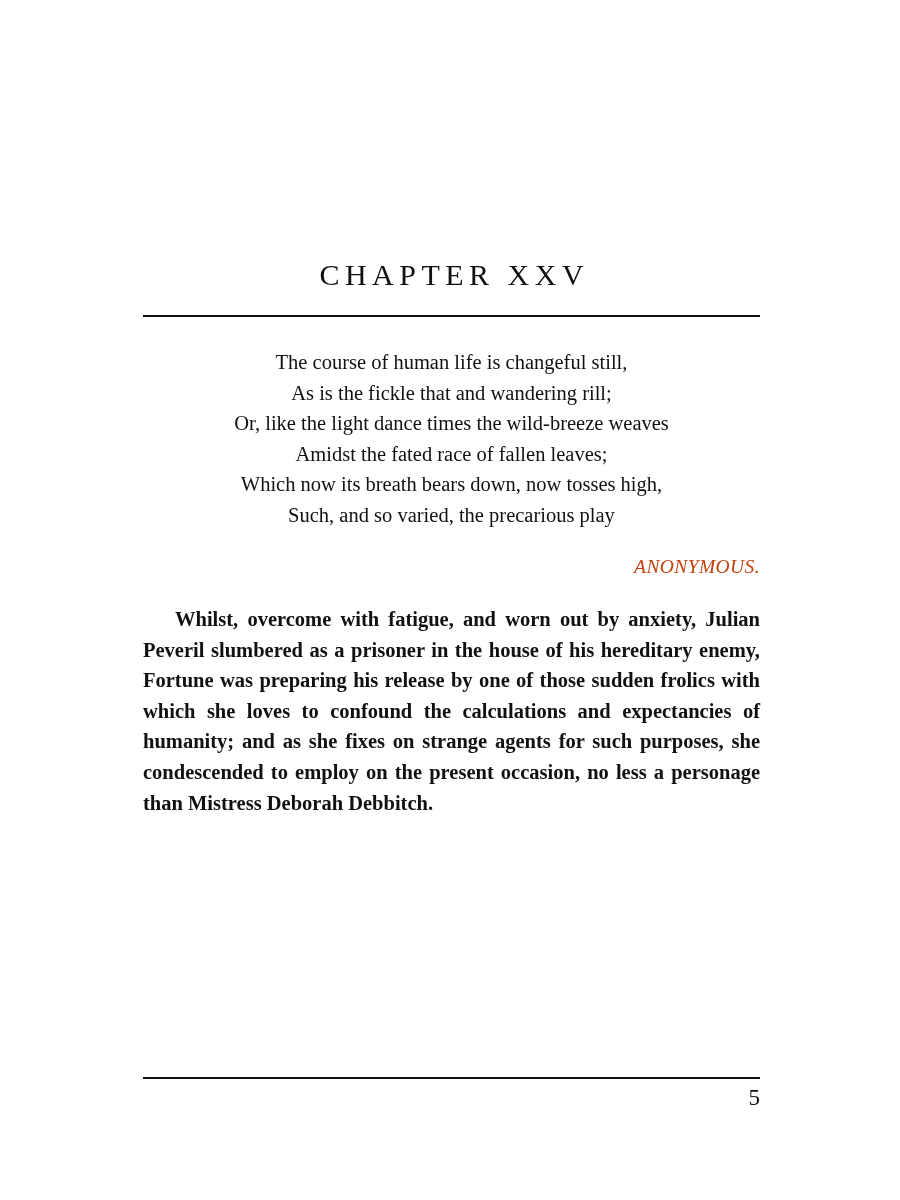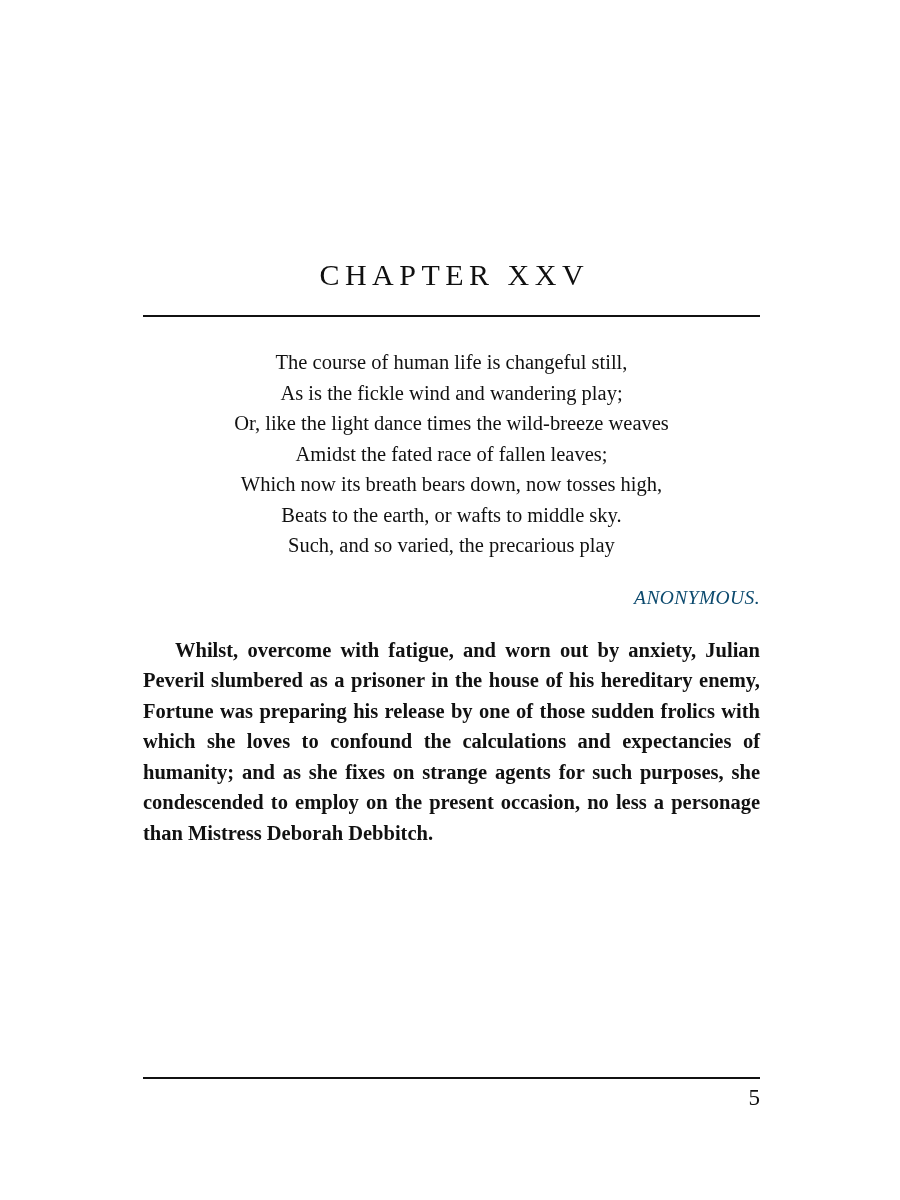--- a/index.html
+++ b/index.html
@@ -54,21 +54,21 @@
   .epigraph .line {
     display: block;
     white-space: pre;
   }
   .epigraph-attribution {
     margin-top: 26px;
     text-align: right;
     font-style: italic;
     font-size: 19.5px;
     letter-spacing: 0.4px;
-    color: #0c4a6e;
+    color: #c2410c;
   }
   .body-text {
     margin-top: 26px;
   }
   .body-text p {
     margin: 0;
     text-align: justify;
     text-justify: inter-word;
     font-size: 20.5px;
     line-height: 30.6px;
@@ -102,25 +102,24 @@
 <div class="page">
 
   <div class="content">
 
     <h1 class="chapter-title">CHAPTER XXV</h1>
 
     <hr class="rule-top">
 
     <div class="epigraph">
       <span class="line">The course of human life is changeful still,</span>
-      <span class="line">As is the fickle wind and wandering play;</span>
+      <span class="line">As is the fickle that and wandering rill;</span>
       <span class="line">Or, like the light dance times the wild-breeze weaves</span>
       <span class="line">Amidst the fated race of fallen leaves;</span>
       <span class="line">Which now its breath bears down, now tosses high,</span>
-      <span class="line">Beats to the earth, or wafts to middle sky.</span>
       <span class="line">Such, and so varied, the precarious play</span>
     </div>
 
     <div class="epigraph-attribution">ANONYMOUS.</div>
 
     <div class="body-text">
       <p>Whilst, overcome with fatigue, and worn out by anxiety, Julian Peveril slumbered as a prisoner in the house of his hereditary enemy, Fortune was preparing his release by one of those sudden frolics with which she loves to confound the calculations and expectancies of humanity; and as she fixes on strange agents for such purposes, she condescended to employ on the present occasion, no less a personage than Mistress Deborah Debbitch.</p>
     </div>
 
   </div>

